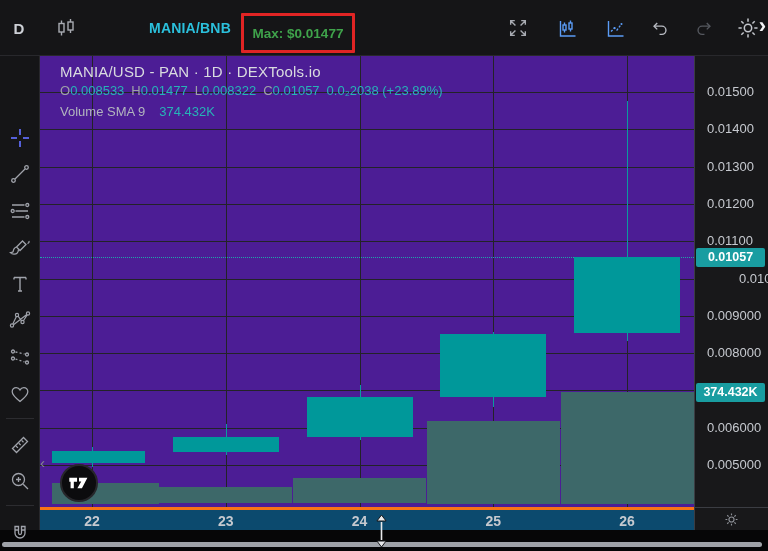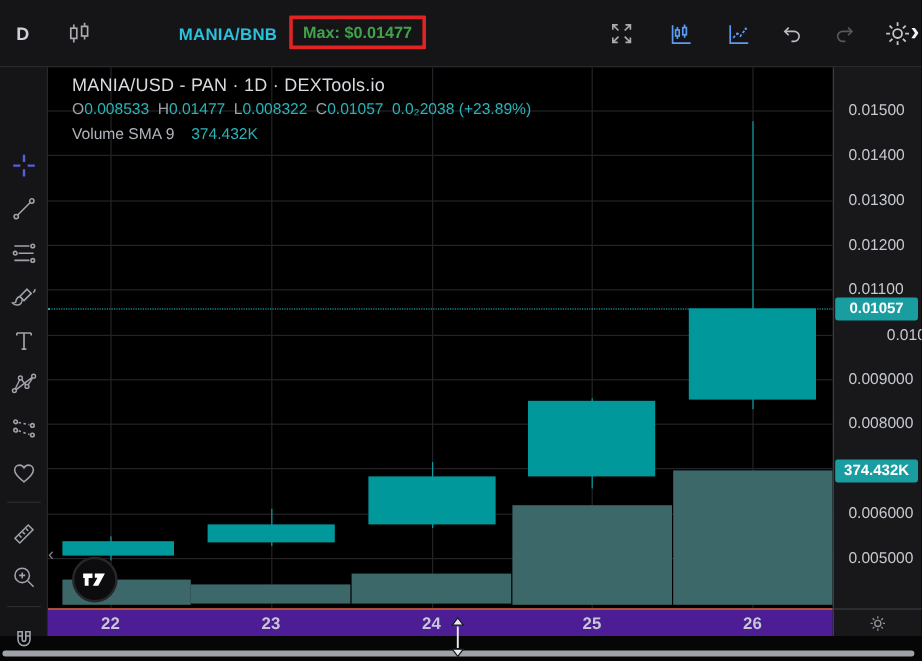--- a/index.html
+++ b/index.html
@@ -8,38 +8,38 @@
   .app { position:absolute; left:0; top:0; width:768px; height:551px; background:#151517; }
 
   
   .top-toolbar { position:absolute; left:0; top:0; width:768px; height:56px; background:#151517; border-bottom:1px solid #28282c; z-index:30; }
   .tt-item { position:absolute; top:0; height:56px; display:flex; align-items:center; justify-content:center; color:#b9bcc3; cursor:pointer; }
   .tt-timeframe { left:4px; width:30px; font-size:15px; font-weight:700; color:#cdd0d6; }
   .tt-candleicon { left:48px; width:36px; }
   .tt-fx { left:94px; width:34px; font-size:16px; color:#b3b6bd; font-style:italic; }
   .tt-fx sub { font-size:10px; font-style:normal; }
   .tt-symbol { left:142px; width:96px; font-size:14px; font-weight:700; color:#2bc0dc; letter-spacing:.2px; }
-  .tt-maxbox { left:241px; top:13px; width:114px; height:28px; border:3px solid #e02424; border-radius:1px; display:flex; justify-content:center; }
+  .tt-maxbox { left:241px; top:13px; width:114px; height:40px; border:3px solid #e02424; border-radius:1px; display:flex; justify-content:center; }
   .tt-maxbox span { font-size:13.5px; font-weight:700; color:#3fa34b; }
   .tt-min { left:366px; width:118px; font-size:13.5px; font-weight:700; color:#e35050; }
   .tt-expand { left:498px; width:40px; }
   .tt-ct1 { left:548px; width:40px; }
   .tt-ct2 { left:596px; width:40px; }
   .tt-undo { left:642px; width:36px; }
   .tt-redo { left:686px; width:36px; }
   .tt-gear { left:728px; width:40px; }
   .tt-gear .chev { position:absolute; right:2px; top:15px; color:#f2f3f5; font-size:22px; font-weight:700; line-height:22px; }
 
   
   .left-toolbar { position:absolute; left:0; top:56px; width:40px; height:474px; background:#151517; border-right:1px solid #28282c; z-index:25; }
   .lt-btn { position:absolute; left:8px; width:24px; height:24px; display:flex; align-items:center; justify-content:center; cursor:pointer; }
   .lt-sep { position:absolute; left:6px; width:28px; height:1px; background:#2c2c30; }
 
   
-  .pane { position:absolute; left:40px; top:56px; width:654px; height:451px; background:#000000; overflow:hidden; z-index:5; }
+  .pane { position:absolute; left:40px; top:56px; width:654px; height:451px; background:#4c1d95; overflow:hidden; z-index:5; }
   .gridline-v { position:absolute; top:0; width:1px; height:100%; background:#232327; }
   .gridline-h { position:absolute; left:0; width:100%; height:1px; background:#232327; }
   .vol-bar { position:absolute; background:#3d6869; }
   .candle-body { position:absolute; background:#00989a; }
   .candle-wick { position:absolute; width:1px; background:#0b9a9e; }
   .last-price-line { position:absolute; left:0; width:100%; height:0; border-top:1px dotted #1fa6aa; }
   .pane-collapse { position:absolute; left:0px; top:399px; width:10px; height:16px; color:#85888f; font-size:15px; line-height:15px; z-index:12; cursor:pointer; }
 
   
   .legend { position:absolute; left:20px; top:7px; z-index:15; }
@@ -53,21 +53,21 @@
 
   
   .tv-logo { position:absolute; left:20px; top:408px; width:38px; height:38px; border-radius:50%; background:#0c0c0e; border:2px solid #27272b; display:flex; align-items:center; justify-content:center; z-index:14; cursor:pointer; }
 
   
   .price-axis { position:absolute; left:694px; top:56px; width:74px; height:451px; background:#18181a; border-left:1px solid #3b3d43; z-index:20; cursor:ns-resize; }
   .pa-tick { position:absolute; left:12px; height:16px; line-height:16px; font-size:13px; color:#c6c9cf; }
   .pa-badge { position:absolute; left:1px; right:3px; height:19px; background:#199da1; border-radius:2px; color:#ffffff; font-size:12.5px; font-weight:700; text-align:center; line-height:19px; }
 
   
-  .time-axis { position:absolute; left:40px; top:507px; width:654px; height:23px; background:#4c1d95; border-top:1px solid #f97316; z-index:20; cursor:ew-resize; }
+  .time-axis { position:absolute; left:40px; top:507px; width:654px; height:23px; background:#0c4a6e; border-top:3px solid #f97316; z-index:20; cursor:ew-resize; }
   .ta-label { position:absolute; top:3px; width:40px; text-align:center; font-size:14px; font-weight:600; color:#c6c9cf; }
   .axis-corner { position:absolute; left:694px; top:507px; width:74px; height:23px; background:#18181a; border-top:1px solid #3b3d43; border-left:1px solid #3b3d43; display:flex; align-items:center; justify-content:center; z-index:21; cursor:pointer; }
 
   
   .bottom-strip { position:absolute; left:0; top:530px; width:768px; height:21px; background:#060607; z-index:22; }
   .scrollbar { position:absolute; left:2px; top:12px; width:760px; height:5px; background:#9fa2a8; border-radius:2.5px; cursor:pointer; }
   .scroll-handle { position:absolute; left:374px; top:-17px; width:15px; height:36px; z-index:23; cursor:grab; }
 
   svg { display:block; }
 </style>

